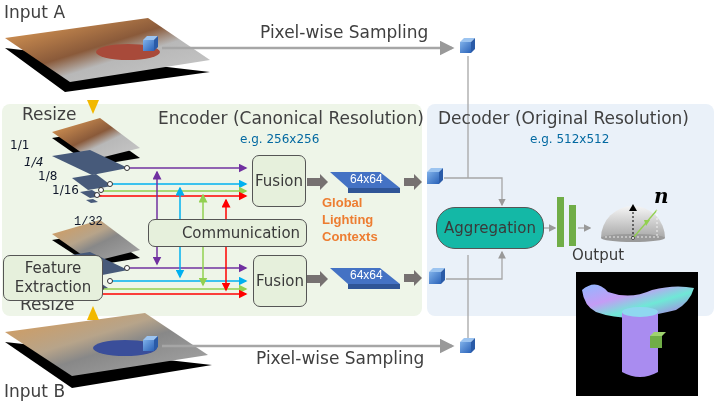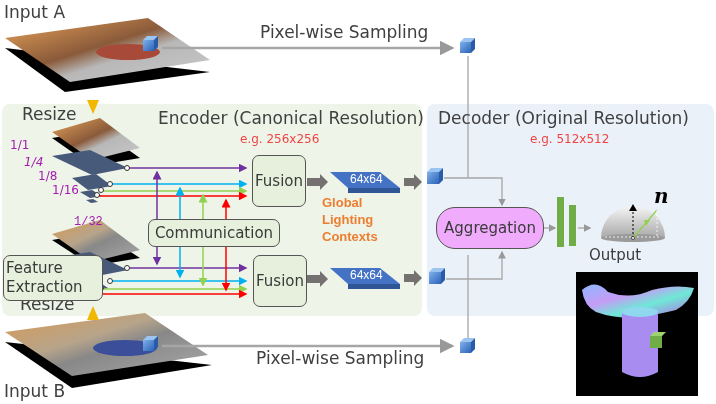--- a/index.html
+++ b/index.html
@@ -4,28 +4,28 @@
 <style>
   html, body { margin:0; padding:0; background:#ffffff; }
   body { width:716px; height:404px; position:relative; overflow:hidden;
          font-family:"DejaVu Sans", sans-serif; color:#3a3a3a; }
   .abs { position:absolute; }
   .panel-enc { position:absolute; left:2px; top:104px; width:420px; height:212px;
                background:#eef5e8; border-radius:8px; }
   .panel-dec { position:absolute; left:427px; top:104px; width:287px; height:212px;
                background:#eaf1f9; border-radius:8px; }
   .title { font-size:17px; color:#404040; white-space:nowrap; }
-  .sub { font-size:12px; color:#ef4444; white-space:nowrap; }
+  .sub { font-size:12px; color:#0369a1; white-space:nowrap; }
   .box { position:absolute; border:1.2px solid #555; border-radius:7px;
          background:#e6f0dc; display:flex; align-items:center; justify-content:center;
-         font-size:15px; color:#3a3a3a; line-height:19px; }
-  .box.dec { background:#f0abfc;border-radius:19px; }
+         font-size:15px; color:#3a3a3a; text-align:center; line-height:19px; }
+  .box.dec { background:#14b8a6;border-radius:19px; }
   .ctx { position:absolute; font-family:"Liberation Sans", sans-serif; font-weight:bold;
          color:#ed7d31; font-size:13px; line-height:17px; }
-  .scale { position:absolute; font-size:12px; color:#a21caf; }
+  .scale { position:absolute; font-size:12px; color:#0f172a; }
   .feat-label { position:absolute; color:#fff; font-size:12px; font-family:Liberation Sans, sans-serif; }
   svg { position:absolute; left:0; top:0; }
 </style>
 </head>
 <body>
 
 <div class="panel-enc"></div>
 <div class="panel-dec"></div>
 
 <svg width="716" height="404">
@@ -233,27 +233,27 @@
 <div class="abs title" style="left:20px; top:294px;">Resize</div>
 
 <div class="scale" style="left:10px; top:138px;">1/1</div>
 <div class="scale" style="left:24px; top:155px;font-style:italic;">1/4</div>
 <div class="scale" style="left:38px; top:169px;">1/8</div>
 <div class="scale" style="left:52px; top:183px;">1/16</div>
 <div class="scale" style="left:74px; top:215px;font-family:Liberation Mono, monospace;">1/32</div>
 
 <div class="box" style="left:252px; top:155px; width:52px; height:50px;">Fusion</div>
 <div class="box" style="left:253px; top:255px; width:52px; height:50px;">Fusion</div>
-<div class="box" style="left:148px; top:219px; width:130px; height:26px;">Communication</div>
+<div class="box" style="left:148px; top:219px; width:130px; height:26px;padding-left:27px;">Communication</div>
 <div class="box" style="left:3px; top:231px; width:94px; height:44px; padding:0 2px;margin-top:24px;">Feature Extraction</div>
 
 <div class="feat-label" style="left:350px; top:172px;">64x64</div>
 <div class="feat-label" style="left:350px; top:268px;">64x64</div>
 
 <div class="ctx" style="left:322px; top:194px;">
   <div>Global</div>
   <div>Lighting</div>
   <div>Contexts</div>
 </div>
 
 <div class="box dec" style="left:436px; top:207px; width:106px; height:40px;">Aggregation</div>
-<div class="abs" style="left:589px; top:246px; font-size:15px;">Output</div>
+<div class="abs" style="left:572px; top:246px; font-size:15px;">Output</div>
 <div class="abs" style="left:654px; top:184px; font-family:'DejaVu Serif', serif; font-weight:bold; font-style:italic; font-size:20px; color:#000;">n</div>
 
 </body></html>

